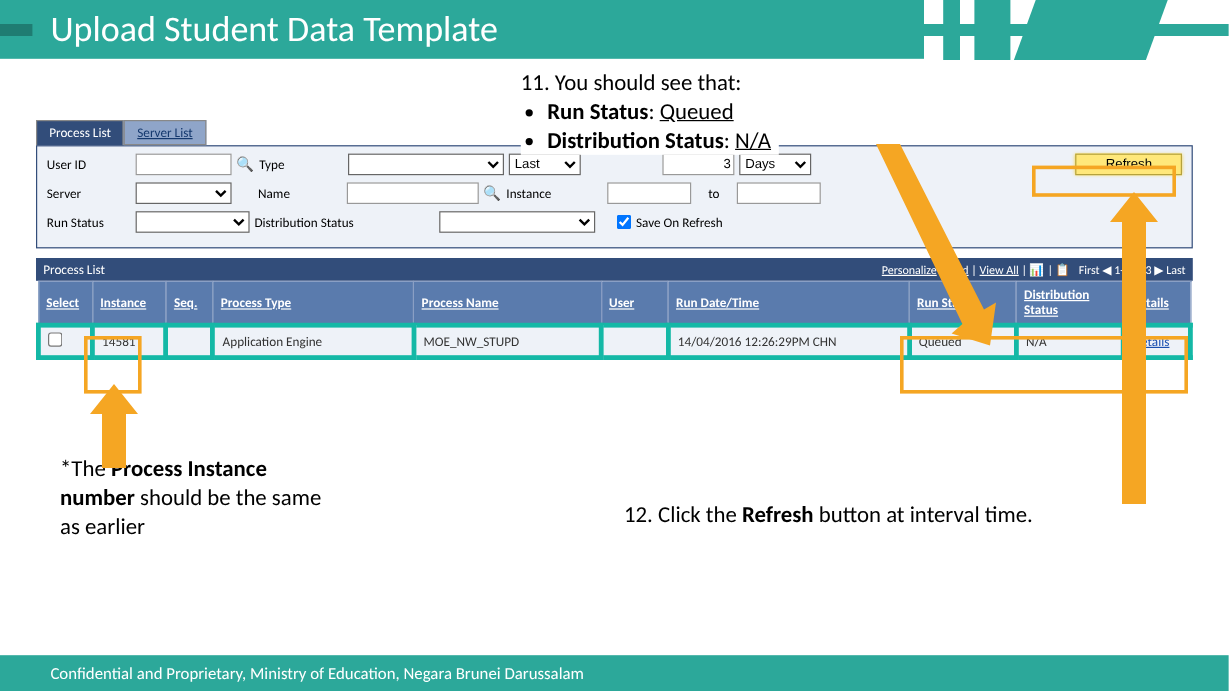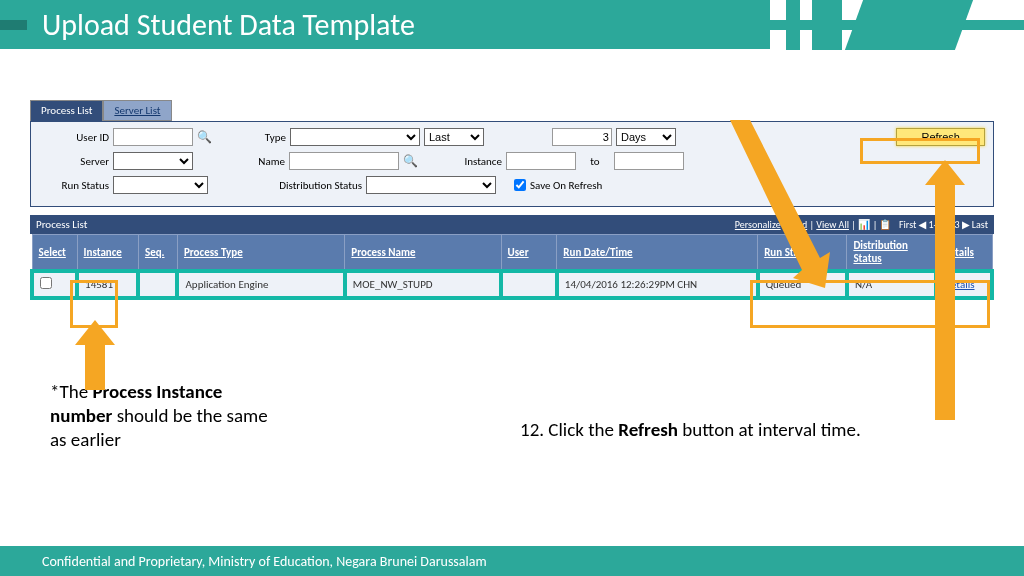--- a/index.html
+++ b/index.html
@@ -18,21 +18,21 @@
   .content { position: absolute; left: 30px; top: 100px; right: 30px; }
 
   .tabs { display: flex; font-size: 11px; }
   .tab { padding: 3px 10px; border: 1px solid #888; color: #fff; cursor: pointer; }
   .tab.active { background: #324d7a; border-bottom: none; }
   .tab.inactive { background: #8fa5c9; color: #14386e; text-decoration: underline; }
 
   .panel-hdr { background: #324d7a; color: #fff; font-size: 11px; font-weight: bold; padding: 3px 6px; margin-top: 2px; }
   .filter-box { border: 1px solid #324d7a; background: #eef2f8; padding: 6px 8px; font-size: 11px; }
   .frow { display: flex; align-items: center; gap: 4px; margin-bottom: 6px; }
-  .lbl { text-align: right; color: #000; }
+  .lbl { text-align: left; color: #000; }
   .inp { border: 1px solid #999; height: 18px; background: #fff; font-size: 11px; padding: 0 2px; }
   .sel { border: 1px solid #666; height: 18px; background: #fff; font-size: 11px; }
   .mag { color: #2a5fb0; font-size: 12px; cursor: pointer; }
   .refresh-btn { background: #ffe87a; border: 1px solid #b5a23d; box-shadow: 0 0 3px #f6d238; padding: 2px 24px; font-size: 11px; cursor: pointer; }
   .chk { width: 12px; height: 12px; }
 
   .list-hdr { background: #324d7a; color: #fff; font-size: 11px; padding: 3px 6px; display: flex; justify-content: space-between; align-items: center; margin-top: 8px; }
   .list-tools a { color: #fff; text-decoration: underline; font-size: 10px; }
   .list-tools { font-size: 10px; }
   .grid { width: 100%; border-collapse: collapse; font-size: 11px; }
@@ -142,20 +142,25 @@
       <td>14/04/2016 12:26:29PM CHN</td>
       <td>Queued</td>
       <td>N/A</td>
       <td><span class="details-link">Details</span></td>
     </tr>
   </tbody>
     </table>
 </div>
 
 <div class="note" style="left:434px; top:58px; background:#fff; padding-right:6px;">
+  <div>11. You should see that:</div>
+  <ul class="bullets">
+    <li><b>Run Status</b>: <u>Queued</u></li>
+    <li><b>Distribution Status</b>: <u>N/A</u></li>
+  </ul>
 </div>
 
 <div class="note" style="left:50px; top:380px; width:230px;">
   <span>*The </span><b>Process Instance number</b><span> should be the same as earlier</span>
 </div>
 
 <div class="note" style="left:520px; top:418px;">
   <span>12. Click the </span><b>Refresh</b><span> button at interval time.</span>
 </div>
 

